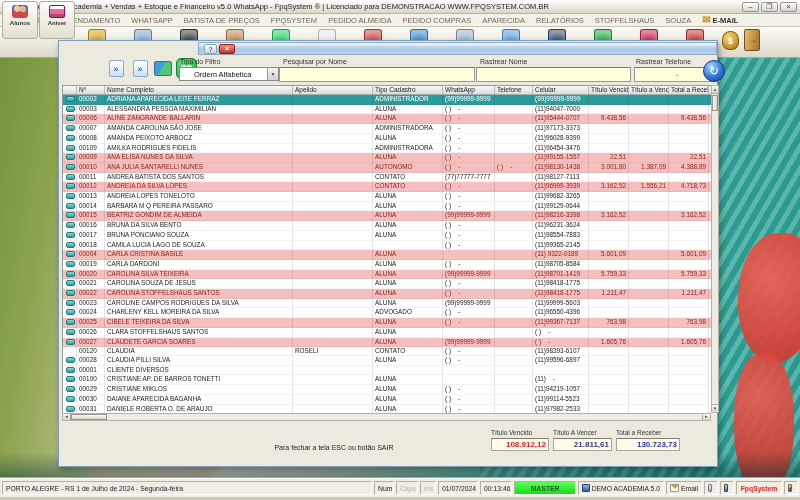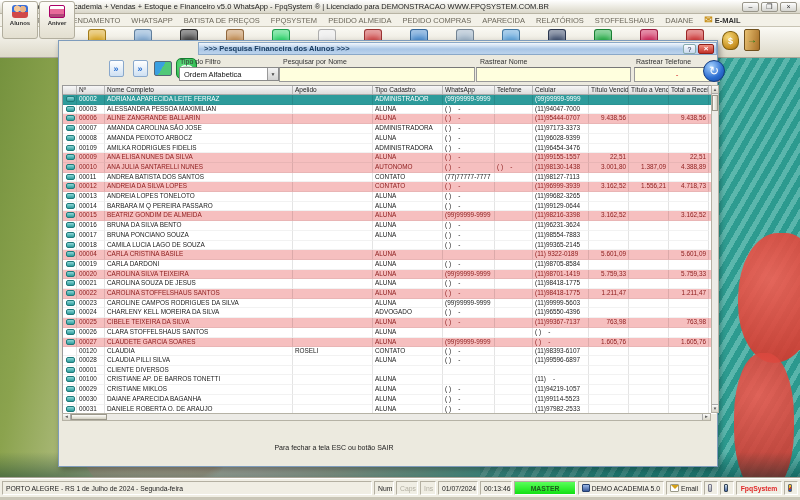--- a/index.html
+++ b/index.html
@@ -81,21 +81,21 @@
   .map-ico { width:18px; height:15px; margin:2px auto; border:1px solid #567;
     background: linear-gradient(120deg,#3aa0e0 0 45%, #50c878 45%); border-radius:2px; }
   .wa-btn { position:absolute; left:117px; top:17px; width:21px; height:21px; border-radius:5px;
     background: radial-gradient(circle at 35% 30%, #5fe07f, #1faa3f); border:1px solid #148030;
     color:#fff; font-size:11px; text-align:center; line-height:20px; }
   .flt-label { position:absolute; font-size:7px; color:#333; white-space:nowrap; }
   .flt-input { position:absolute; height:15px; background:#ffffde; border:1px solid #9a9a9a;
     border-top-color:#777; font-size:8px; padding:0 2px; font-family:"Liberation Sans",sans-serif; }
   .combo { position:absolute; left:120px; top:26px; width:100px; height:14px; background:#fff;
     border:1px solid #8a8a8a; display:flex; align-items:center; }
-  .combo .val { flex:1; font-size:7.5px; padding-left:4px; color:#111; white-space:nowrap; }
+  .combo .val { flex:1; font-size:7.5px; padding-left:14px; color:#111; white-space:nowrap; }
   .combo .arr { width:11px; height:12px; background: linear-gradient(#f4f4f4,#d2d2d2); border-left:1px solid #999;
     font-size:5px; color:#444; text-align:center; line-height:12px; }
   .orb { position:absolute; left:644px; top:19px; width:22px; height:22px; border-radius:50%;
     background: radial-gradient(circle at 35% 28%, #a8d4ff, #2a6cd0 60%, #174a9c); border:1px solid #123c80;
     color:#fff; font-size:12px; line-height:21px; text-align:center; }
 
   
   .grid { position:absolute; left:3px; top:44px; width:654px; height:328px; background:#fff;
     border:1px solid #9a9a9a; border-right:none; border-bottom:none; }
   .g-head { display:flex; height:9px; background: linear-gradient(#f7f7f7,#dcdcdc);
@@ -173,21 +173,21 @@
         <span class="menu-item">CADASTROS</span>
         <span class="menu-item">AGENDAMENTO</span>
         <span class="menu-item">WHATSAPP</span>
         <span class="menu-item">BATISTA DE PREÇOS</span>
         <span class="menu-item">FPQSYSTEM</span>
         <span class="menu-item">PEDIDO ALMEIDA</span>
         <span class="menu-item">PEDIDO COMPRAS</span>
         <span class="menu-item">APARECIDA</span>
         <span class="menu-item">RELATÓRIOS</span>
         <span class="menu-item">STOFFELSHAUS</span>
-        <span class="menu-item">DAIANE</span>
+        <span class="menu-item">SOUZA</span>
       </span>
     <span class="menu-email">
       <span class="mail-glyph">✉</span>
       <span>E-MAIL</span>
     </span>
   </div>
 
   <div class="toolbar">
     <span id="tb-icons"><span class="tb-ico" style="left: 88px; background: rgb(217, 165, 32);"></span><span class="tb-ico" style="left: 134px; background: rgb(127, 168, 208);"></span><span class="tb-ico" style="left: 180px; background: rgb(58, 58, 58);"></span><span class="tb-ico" style="left: 226px; background: rgb(192, 138, 80);"></span><span class="tb-ico" style="left: 272px; background: rgb(37, 211, 102);"></span><span class="tb-ico" style="left: 318px; background: rgb(232, 232, 232);"></span><span class="tb-ico" style="left: 364px; background: rgb(204, 68, 68);"></span><span class="tb-ico" style="left: 410px; background: rgb(68, 136, 204);"></span><span class="tb-ico" style="left: 456px; background: rgb(154, 176, 196);"></span><span class="tb-ico" style="left: 502px; background: rgb(88, 160, 216);"></span><span class="tb-ico" style="left: 548px; background: rgb(58, 74, 106);"></span><span class="tb-ico" style="left: 594px; background: rgb(34, 170, 68);"></span><span class="tb-ico" style="left: 640px; background: rgb(204, 34, 85);"></span><span class="tb-ico" style="left: 686px; background: rgb(204, 51, 51);"></span></span>
     <span class="bag-ico">$</span>
@@ -205,21 +205,20 @@
   <div class="photo">
     <div class="stripes"></div>
     <div class="flesh"></div>
     <div class="red1"></div>
     <div class="red2"></div>
     <div class="dark"></div>
   </div>
 
   <div class="dialog">
     <div class="dlg-caption">
-      <span class="txt">&gt;&gt;&gt; Pesquisa Financeira dos Alunos &gt;&gt;&gt;</span>
       <span class="dlg-help">?</span>
       <span class="dlg-close">×</span>
     </div>
 
     <div class="flt-btn" style="left:47px;">
       <div class="page-ico">»</div>
     </div>
     <div class="flt-btn" style="left:71px;">
       <div class="page-ico">»</div>
     </div>
@@ -700,20 +699,34 @@
       <div class="thumb"></div>
       <div class="sb-arr b">▼</div>
     </div>
     <div class="hscroll">
       <div class="sb-arr">◄</div>
       <div class="thumb"></div>
       <div class="sb-arr r">►</div>
     </div>
 
     <div class="dlg-hint">Para fechar a tela ESC ou botão SAIR</div>
+    <div class="totals" id="totals">
+        <div class="tot">
+          <div class="tl">Título Vencido</div>
+          <div class="tb" style="color: rgb(224, 32, 32);">108.912,12</div>
+        </div>
+        <div class="tot">
+          <div class="tl">Título A Vencer</div>
+          <div class="tb" style="color: rgb(51, 58, 140);">21.811,61</div>
+        </div>
+        <div class="tot">
+          <div class="tl">Total a Receber</div>
+          <div class="tb" style="color: rgb(34, 56, 200);">130.723,73</div>
+        </div>
+      </div>
   </div>
 
   <div class="statusbar" id="statusbar">
       <div class="sb-panel" style="width: 370px;">PORTO ALEGRE - RS  1 de Julho de 2024 - Segunda-feira</div>
       <div class="sb-panel" style="width: 20px;">Num</div>
       <div class="sb-panel disabled" style="width: 22px;">Caps</div>
       <div class="sb-panel disabled" style="width: 16px;">Ins</div>
       <div class="sb-panel" style="width: 40px;">01/07/2024</div>
       <div class="sb-panel" style="width: 32px;">00:13:46</div>
       <div class="sb-panel master" style="width: 62px;">MASTER</div>

